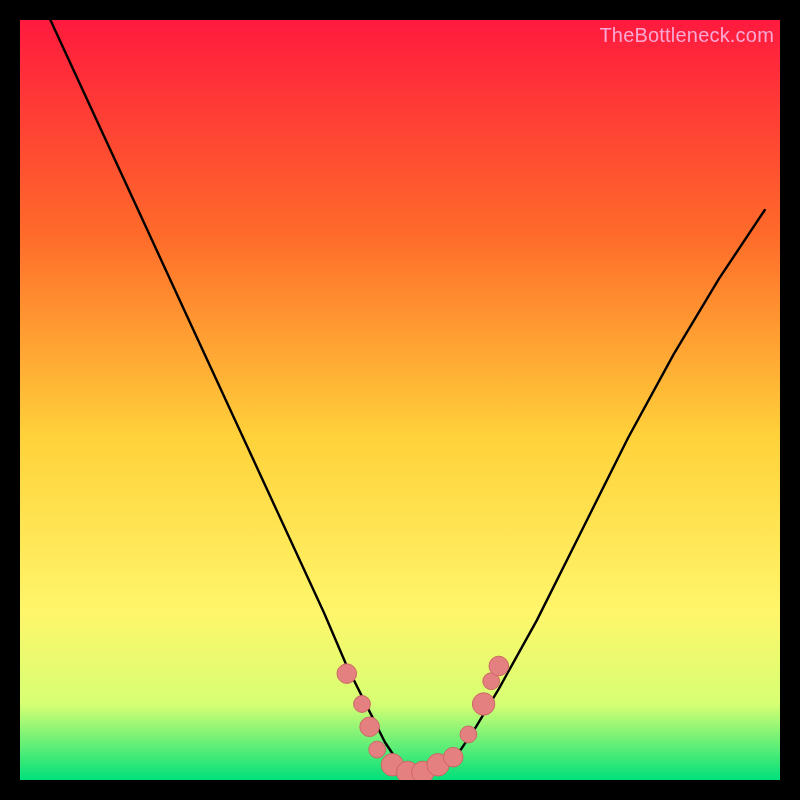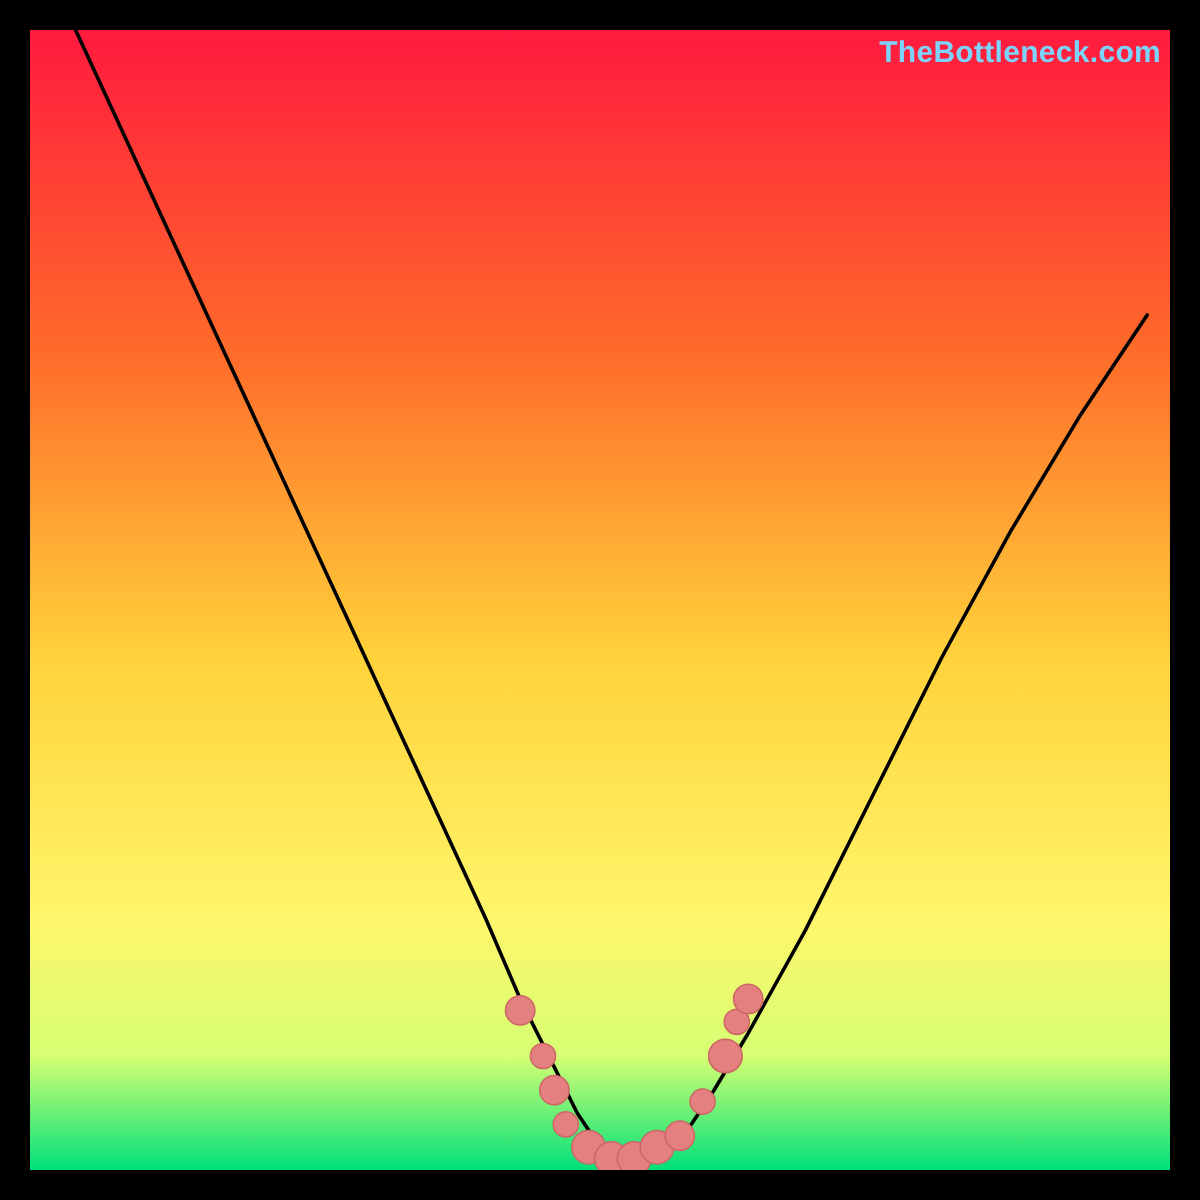--- a/index.html
+++ b/index.html
@@ -23,23 +23,23 @@
     position: absolute;
     left: 0;
     top: 0;
     width: 760px;
     height: 760px;
   }
   .watermark {
     position: absolute;
     top: 4px;
     right: 6px;
-    color: #7dd3fc;
+    color: #f9a8d4;
     font-size: 20px;
-    font-weight: 700;
+    font-weight: 400;
     letter-spacing: 0.2px;
     user-select: none;
     z-index: 10;
   }
   svg {
     display: block;
   }
 </style>
 </head>
 <body>

